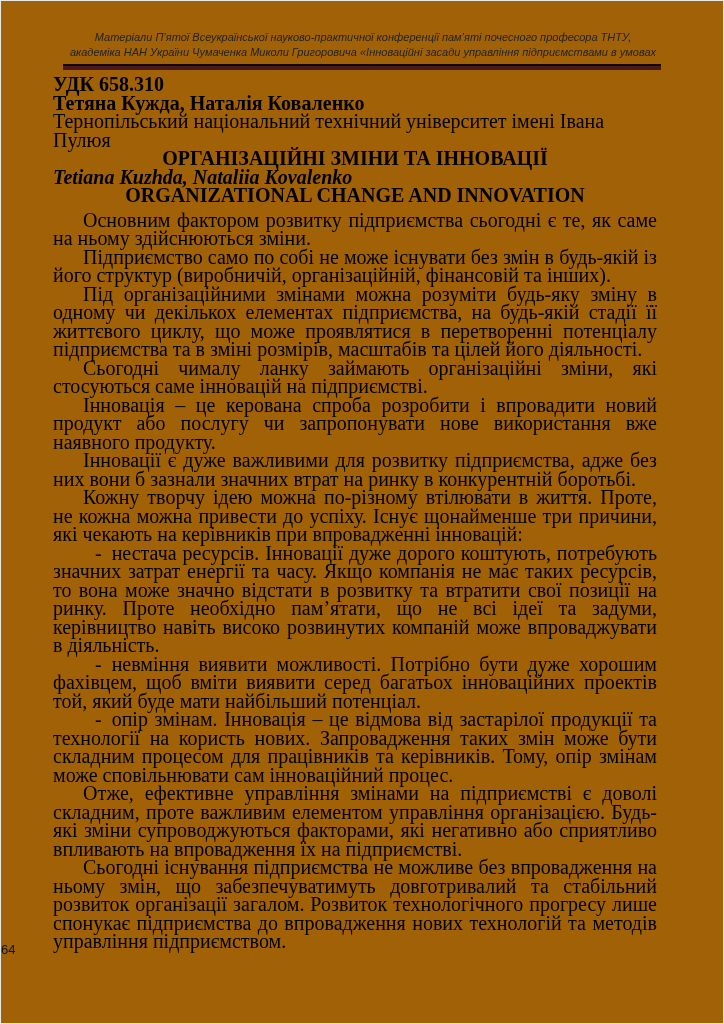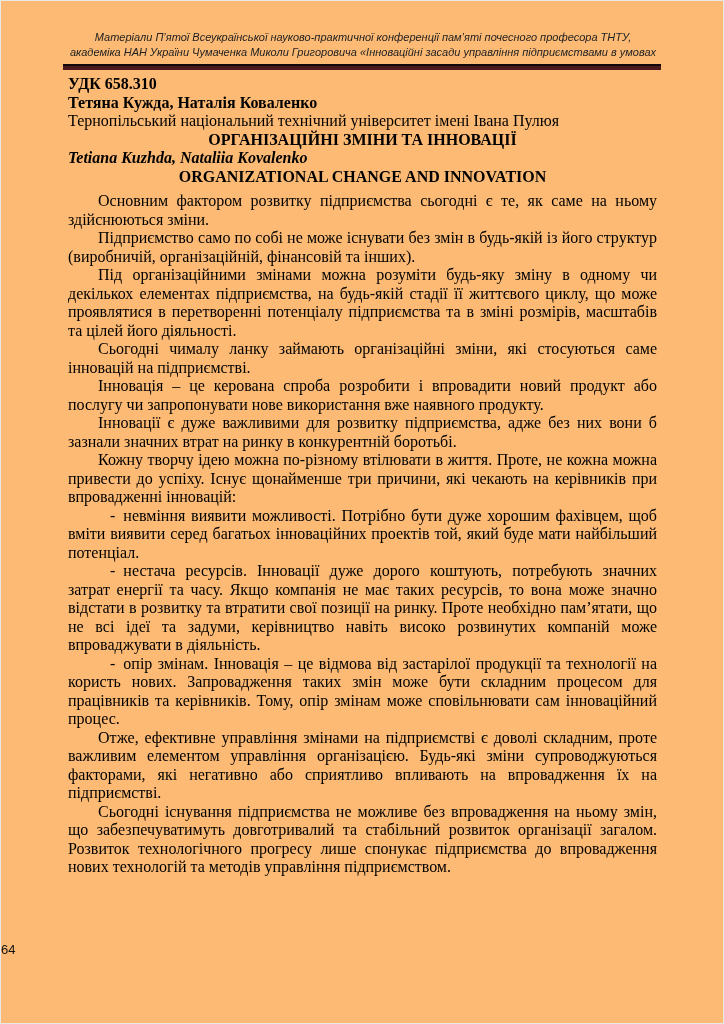--- a/index.html
+++ b/index.html
@@ -5,21 +5,21 @@
 <style>
   html, body {
     margin: 0;
     padding: 0;
     background: #ffffff;
   }
   .page {
     position: relative;
     width: 724px;
     height: 1024px;
-    background: #fdba74;
+    background: #a16207;
     box-sizing: border-box;
     border: 1px solid #e9e9e9;
     overflow: hidden;
     color: #000;
   }
   
   .conf-header {
     margin: 29px 48px 0 50px;
     text-align: center;
     font-family: "Liberation Sans", sans-serif;
@@ -29,23 +29,23 @@
     color: #222;
   }
   .header-rule {
     margin: 4px 62px 0 62px;
     border-top: 2px solid #120809;
     height: 4px;
     background: #4a191d;
   }
   
   .content {
-    margin: 5px 66px 0 67px;
+    margin: 5px 66px 0 52px;
     font-family: "Liberation Serif", serif;
-    font-size: 16px;
+    font-size: 20px;
     line-height: 18.5px;
   }
   .content .line { margin: 0; }
   .bold   { font-weight: bold; }
   .center { text-align: center; }
   .title-uk   { margin-top: 11px; }
   .authors-en { margin-top: 13px; font-style: italic; }
   .title-en   { margin-top: 10px; }
   .body-text  { margin-top: 6px; font-family: Liberation Serif, serif; }
   .body-text p {
@@ -89,22 +89,22 @@
     <div class="line bold center title-en">ORGANIZATIONAL CHANGE AND INNOVATION</div>
 
     <div class="body-text">
       <p>Основним фактором розвитку підприємства сьогодні є те, як саме на ньому здійснюються зміни.</p>
       <p>Підприємство само по собі не може існувати без змін в будь-якій із його структур (виробничій, організаційній, фінансовій та інших).</p>
       <p>Під організаційними змінами можна розуміти будь-яку зміну в одному чи декількох елементах підприємства, на будь-якій стадії її життєвого циклу, що може проявлятися в перетворенні потенціалу підприємства та в зміні розмірів, масштабів та цілей його діяльності.</p>
       <p>Сьогодні чималу ланку займають організаційні зміни, які стосуються саме інновацій на підприємстві.</p>
       <p>Інновація – це керована спроба розробити і впровадити новий продукт або послугу чи запропонувати нове використання вже наявного продукту.</p>
       <p>Інновації є дуже важливими для розвитку підприємства, адже без них вони б зазнали значних втрат на ринку в конкурентній боротьбі.</p>
       <p>Кожну творчу ідею можна по-різному втілювати в життя. Проте, не кожна можна привести до успіху. Існує щонайменше три причини, які чекають на керівників при впровадженні інновацій:</p>
+      <p class="bullet">- нестача ресурсів. Інновації дуже дорого коштують, потребують значних затрат енергії та часу. Якщо компанія не має таких ресурсів, то вона може значно відстати в розвитку та втратити свої позиції на ринку. Проте необхідно пам’ятати, що не всі ідеї та задуми, керівництво навіть високо розвинутих компаній може впроваджувати в діяльність.</p>
       <p class="bullet">- невміння виявити можливості. Потрібно бути дуже хорошим фахівцем, щоб вміти виявити серед багатьох інноваційних проектів той, який буде мати найбільший потенціал.</p>
-      <p class="bullet">- нестача ресурсів. Інновації дуже дорого коштують, потребують значних затрат енергії та часу. Якщо компанія не має таких ресурсів, то вона може значно відстати в розвитку та втратити свої позиції на ринку. Проте необхідно пам’ятати, що не всі ідеї та задуми, керівництво навіть високо розвинутих компаній може впроваджувати в діяльність.</p>
       <p class="bullet">- опір змінам. Інновація – це відмова від застарілої продукції та технології на користь нових. Запровадження таких змін може бути складним процесом для працівників та керівників. Тому, опір змінам може сповільнювати сам інноваційний процес.</p>
       <p>Отже, ефективне управління змінами на підприємстві є доволі складним, проте важливим елементом управління організацією. Будь-які зміни супроводжуються факторами, які негативно або сприятливо впливають на впровадження їх на підприємстві.</p>
       <p>Сьогодні існування підприємства не можливе без впровадження на ньому змін, що забезпечуватимуть довготривалий та стабільний розвиток організації загалом. Розвиток технологічного прогресу лише спонукає підприємства до впровадження нових технологій та методів управління підприємством.</p>
     </div>
   </div>
 
   <div class="page-number">64</div>
 
 </div>
 

